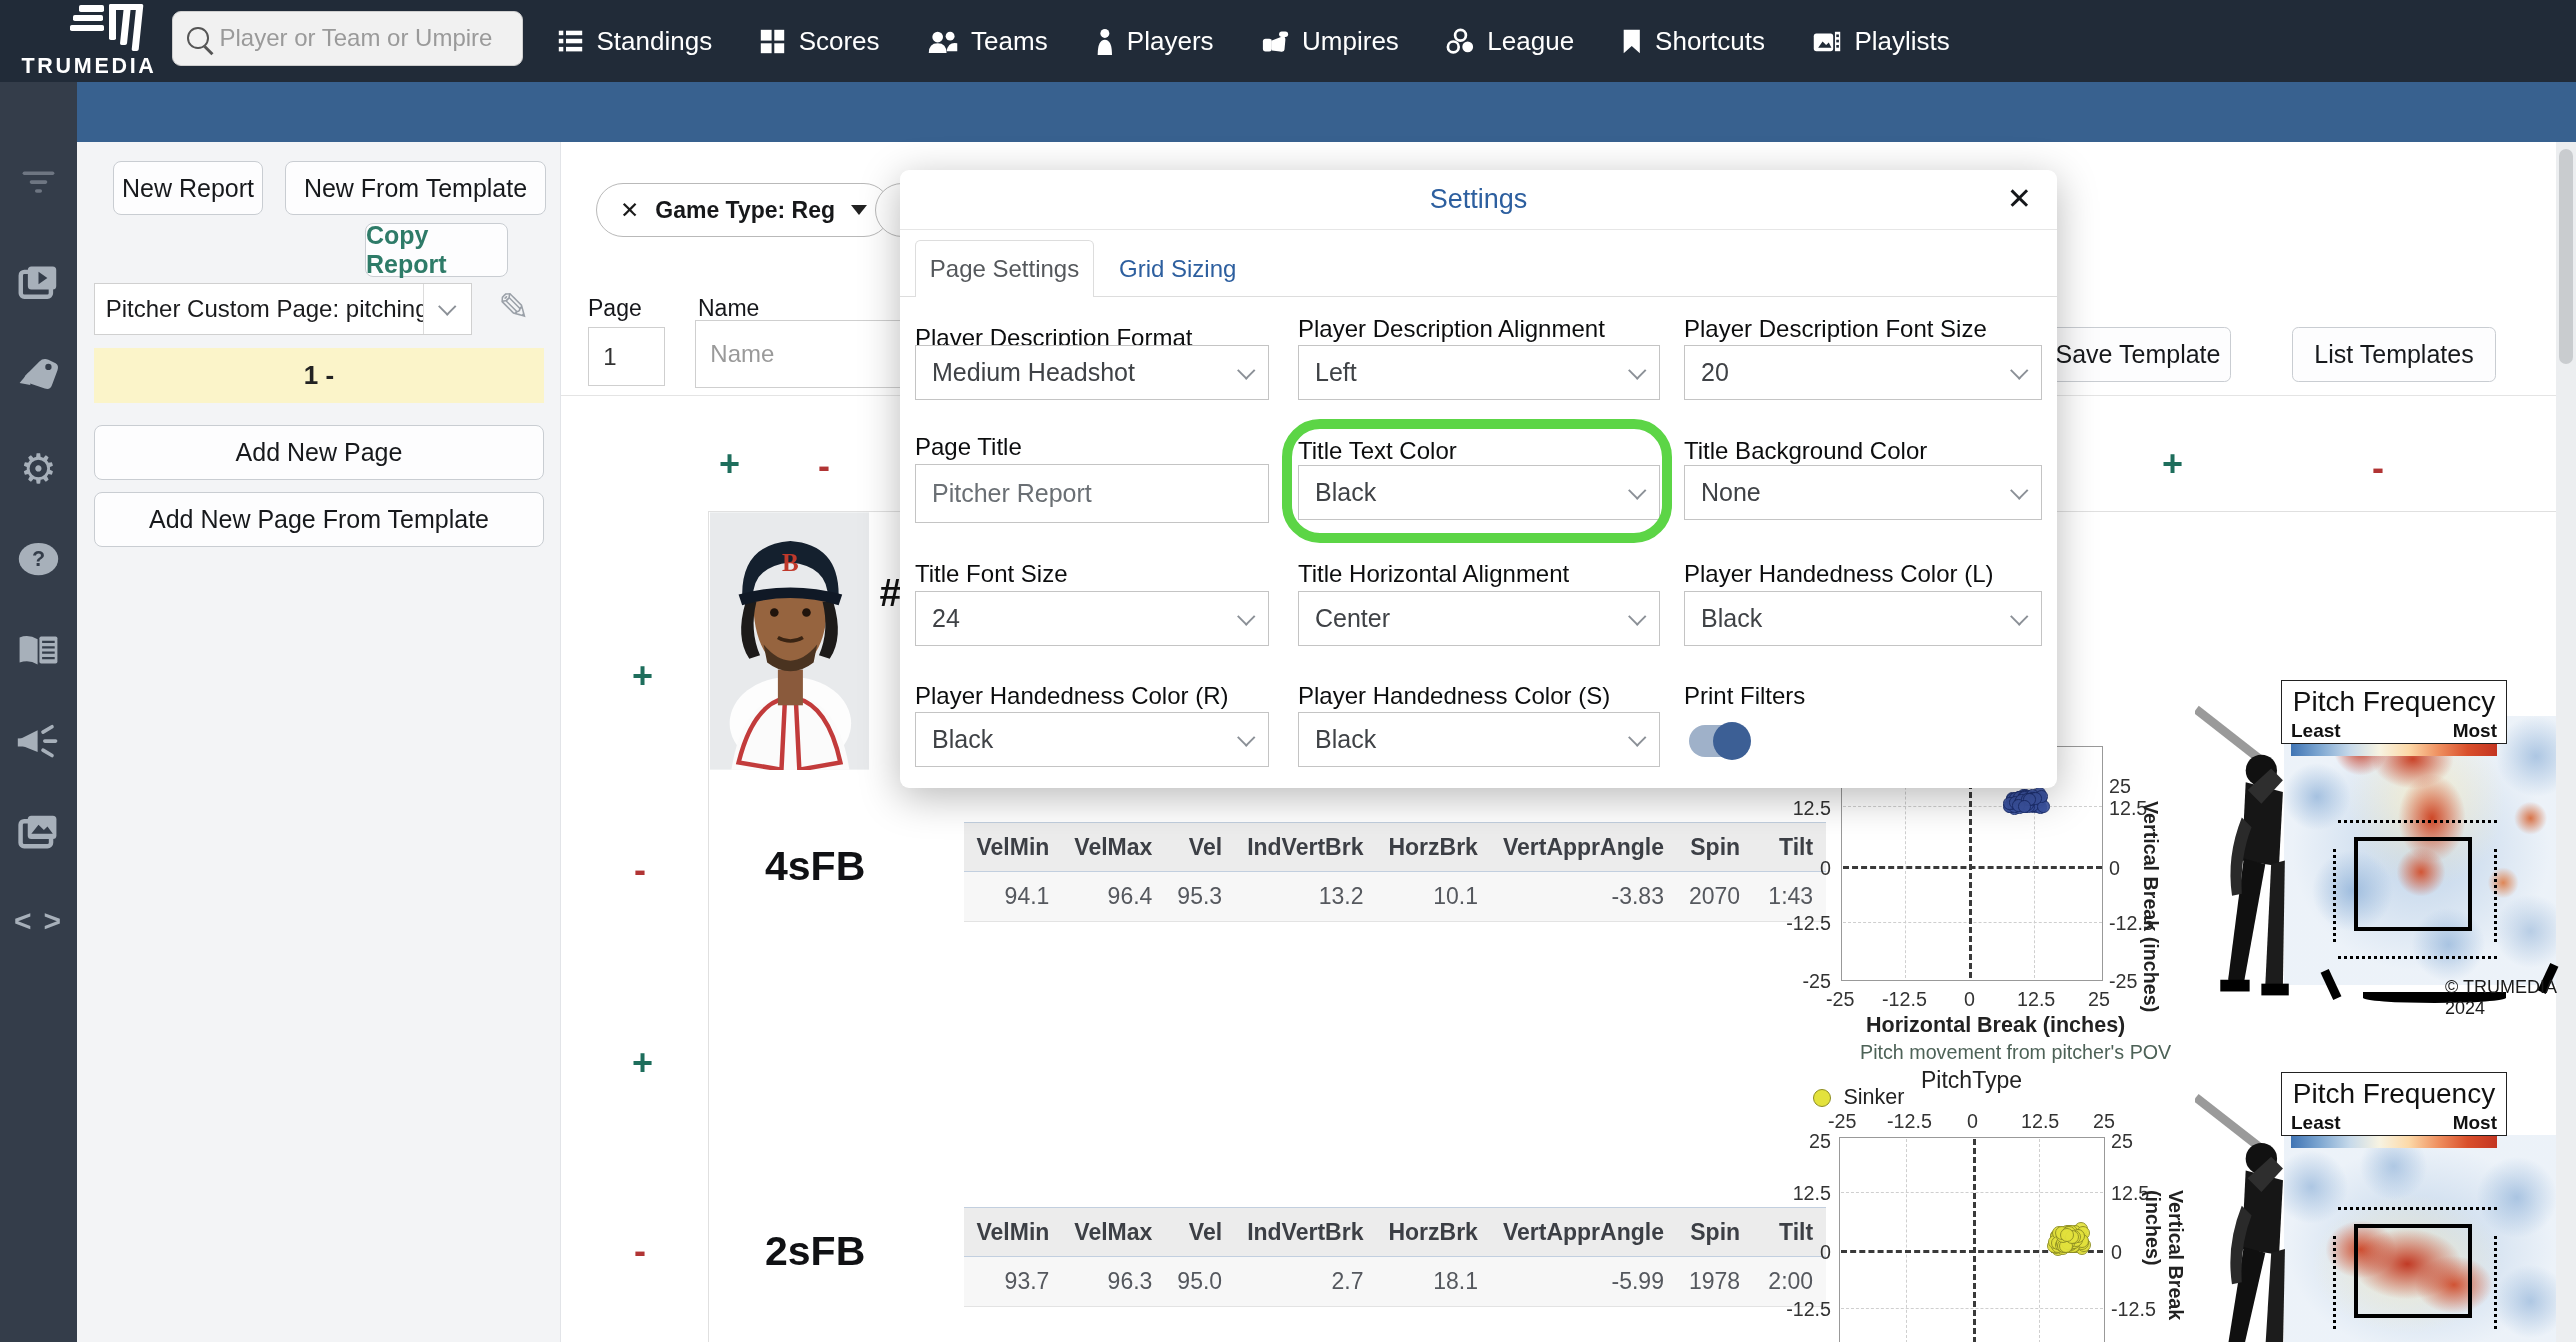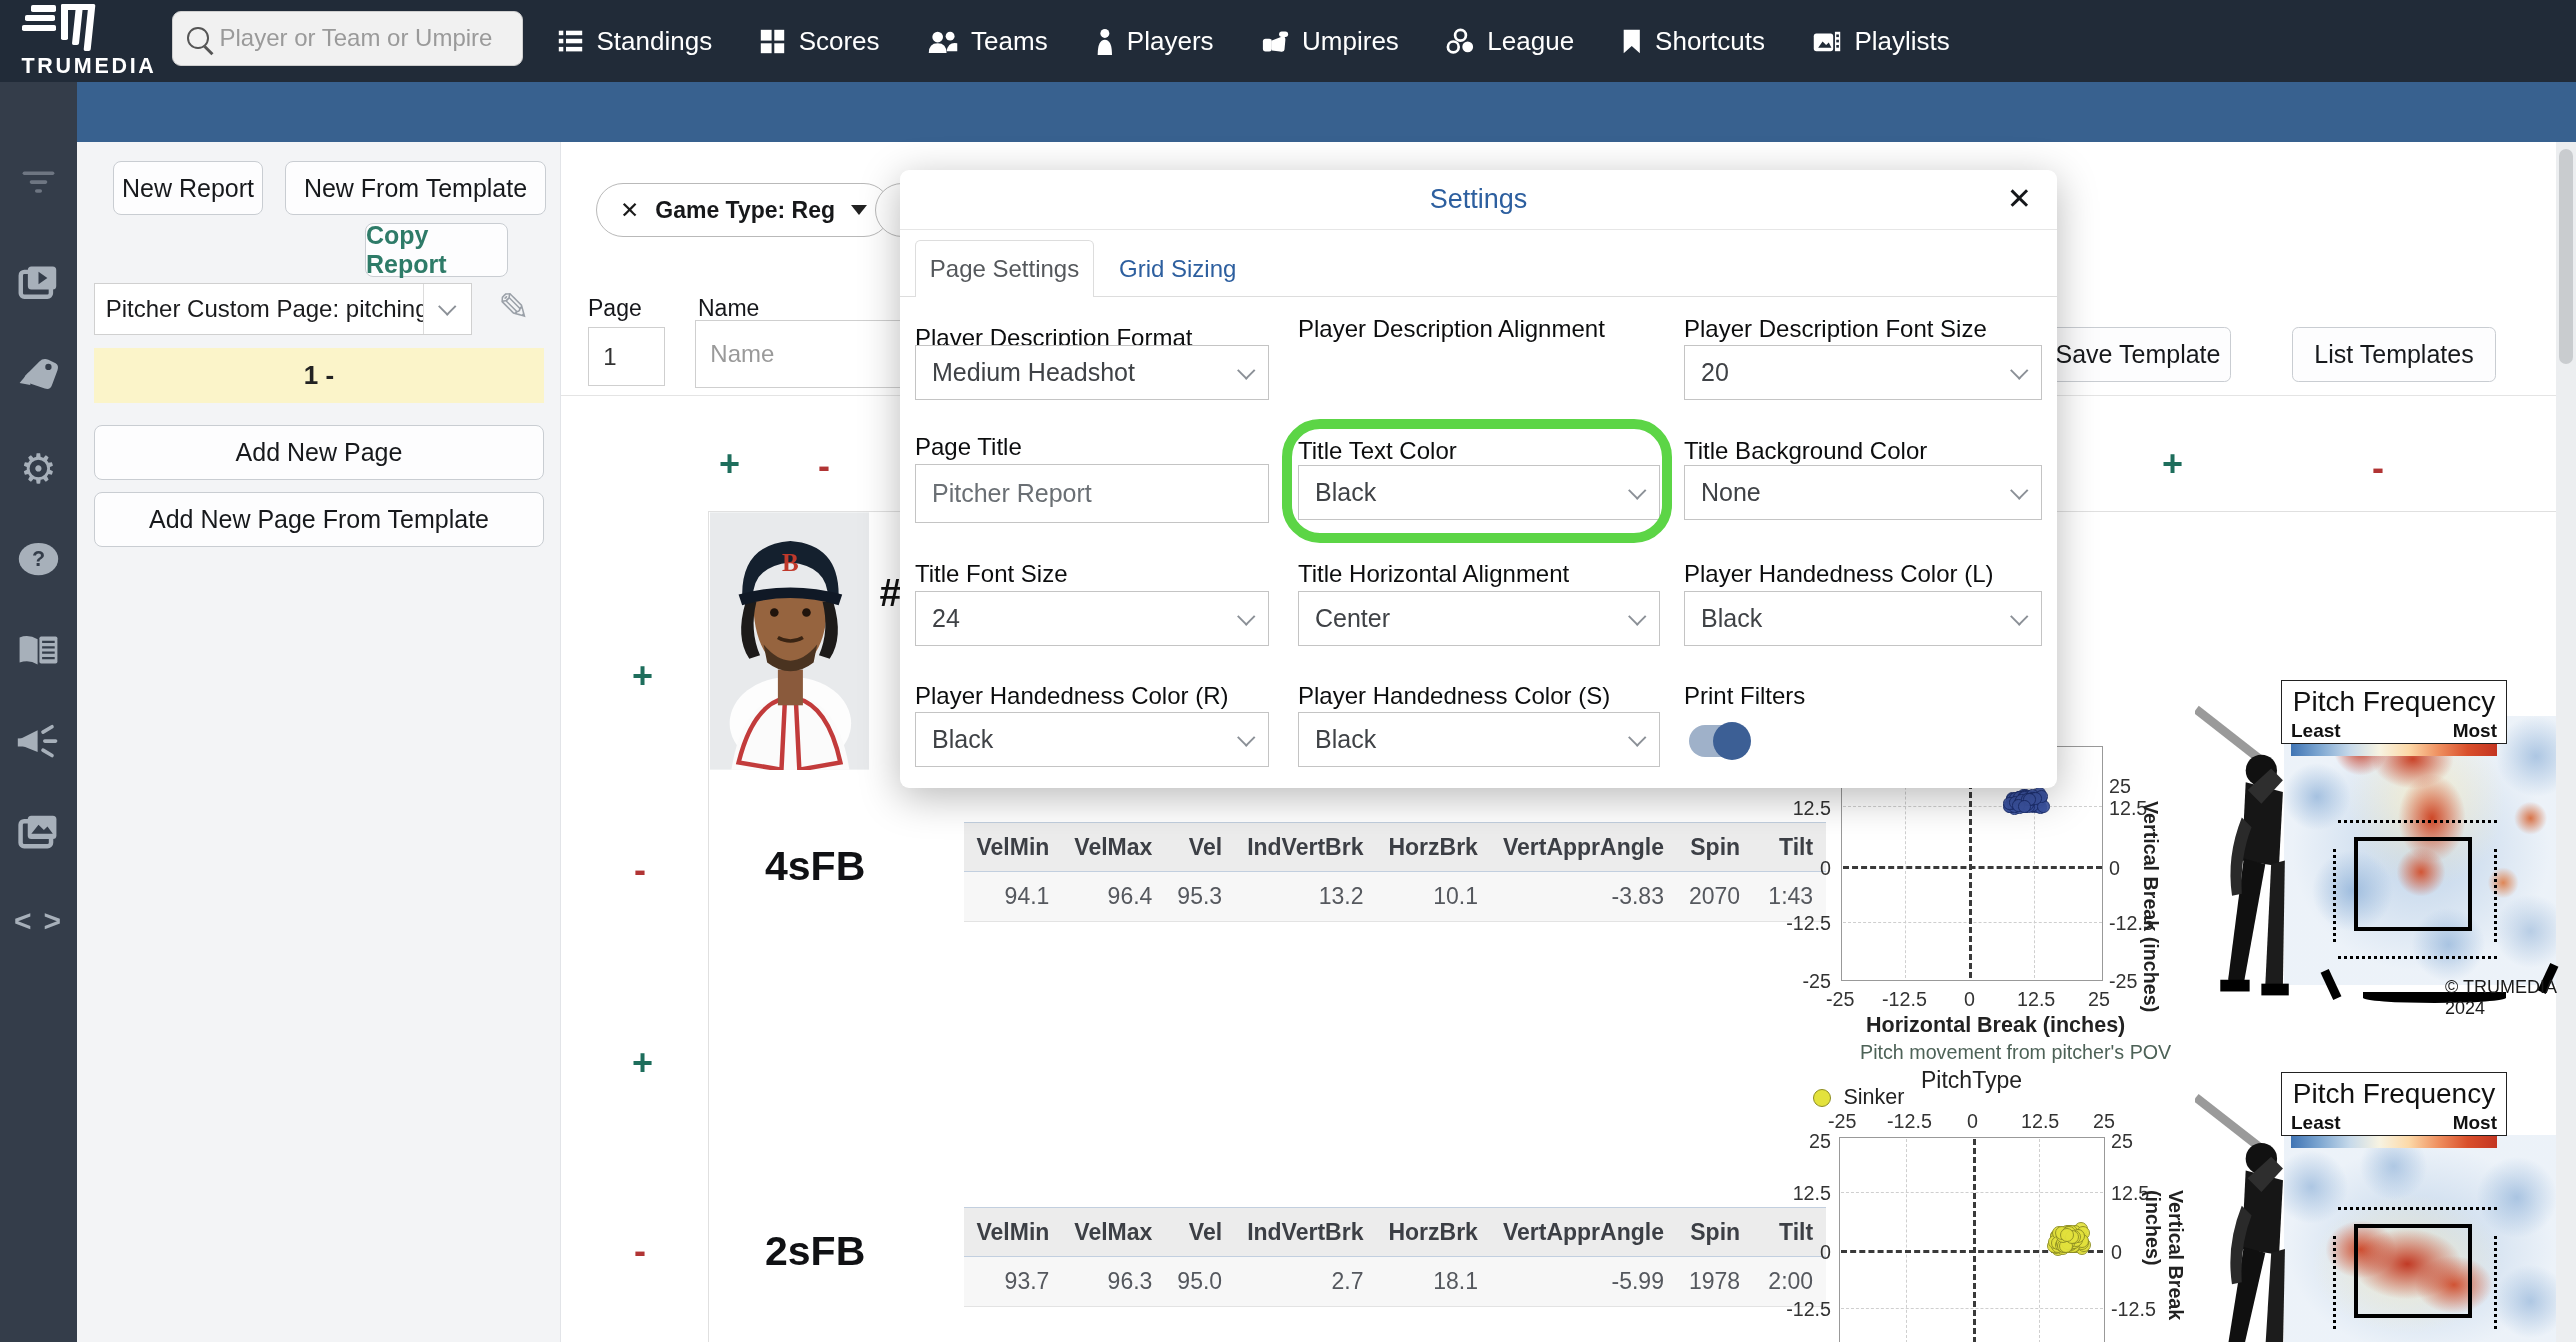--- a/index.html
+++ b/index.html
@@ -2,21 +2,21 @@
 <html style="font-size:14.3px"><head>
 <meta charset="utf-8">
 <style>
   * { margin:0; padding:0; box-sizing:border-box; }
   html,body { width:2576px; height:1343px; overflow:hidden; background:#fff;
               font-family:"Liberation Sans", sans-serif; }
 
   
   #navbar { position:absolute; left:0; top:0; width:2576px; height:82px;
             background:#212b38; display:flex; align-items:center; z-index:30; }
-  #brand { position:absolute; left:21.5px; top:3.6px; width:134px; text-align:left; }
+  #brand { position:absolute; left:21.5px; top:3.6px; width:134px; text-align:right; }
   #brand .logo-bars { display:inline-block; position:relative; width:86px; height:47px; }
   .lb { position:absolute; background:#fff; border-radius:1.8px; }
   #brand .brand-text { color:#fff; font-weight:bold; font-size:21.5px; letter-spacing:2.7px; }
   #search-box { position:absolute; left:172px; top:10.7px; width:351px; height:55px;
                 background:#f1f1f1; border:0.9px solid #cfcfcf; border-radius:9px;
                 display:flex; align-items:center; padding:0 14.3px; gap:10.7px; }
   #search-box .mag { width:21.5px; height:21.5px; border:2.7px solid #555; border-radius:50%;
                      position:relative; flex:0 0 auto; }
   #search-box .mag::after { content:""; position:absolute; width:2.7px; height:10.7px; background:#555;
                             transform:rotate(-45deg); left:18px; top:16px; }
@@ -689,20 +689,24 @@
   <div id="tabs-line"></div>
   <div id="tab-active">Page Settings</div>
   <div id="tab-grid">Grid Sizing</div>
 
   <span class="fld-label" style="left:15px; top:154px;">Player Description Format</span>
   <div class="select" style="left:15px; top:175px; width:354px;">
     <span>Medium Headshot</span>
       <span class="chev"></span>
   </div>
   <span class="fld-label" style="left:398px; top:145px;">Player Description Alignment</span>
+  <div class="select" style="left:398px; top:175px; width:362px;">
+    <span>Left</span>
+      <span class="chev"></span>
+  </div>
   <span class="fld-label" style="left:784px; top:145px;">Player Description Font Size</span>
   <div class="select" style="left:784px; top:175px; width:358px;">
     <span>20</span>
       <span class="chev"></span>
   </div>
 
   <span class="fld-label" style="left:15px; top:263px;">Page Title</span>
   <div class="text-input" style="left:15px; top:294px; width:354px;">
     <span>Pitcher Report</span>
   </div>

